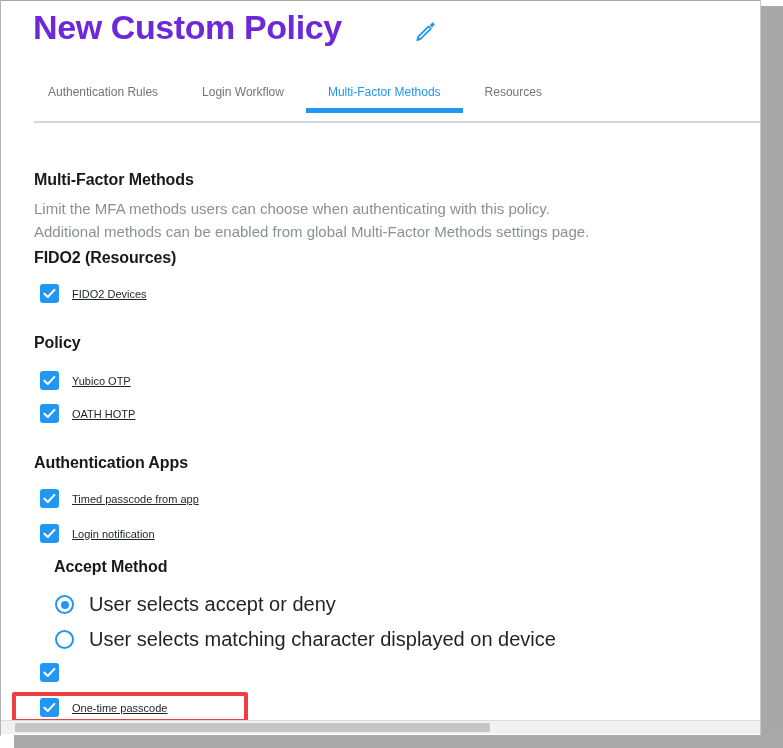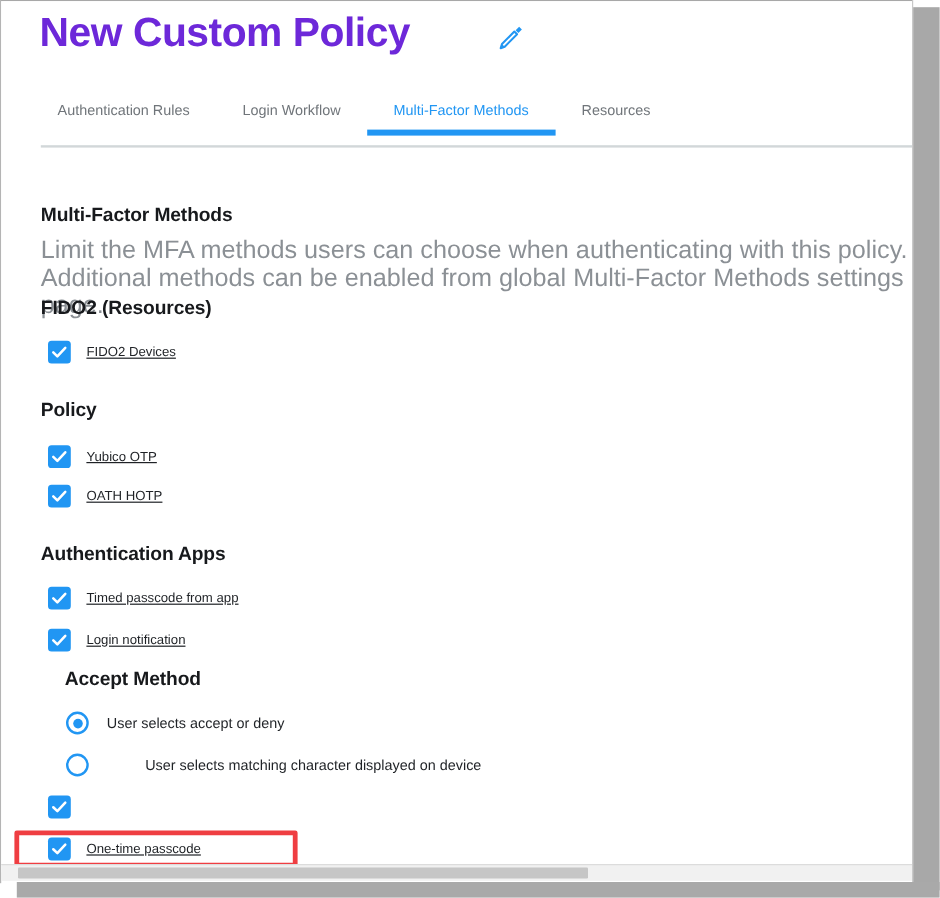--- a/index.html
+++ b/index.html
@@ -156,21 +156,21 @@
     top: 124px;
     width: 759px;
   }
   .section-title {
     font-size: 16px;
     font-weight: bold;
     color: #17191c;
     letter-spacing: -0.1px;
   }
   .section-desc {
-    font-size: 21px;
+    font-size: 15px;
     color: #8b9095;
     line-height: 23px;
   }
 
   .h-mfa   { position: absolute; left: 33px; top: 46px; }
   .desc-l1 { position: absolute; left: 33px; top: 72px; }
   .desc-l2 { position: absolute; left: 33px; top: 95px; }
 
   .h-fido  { position: absolute; left: 33px; top: 124px; }
   .h-yubi  { position: absolute; left: 33px; top: 209px; }
@@ -234,26 +234,26 @@
     position: absolute;
     left: 3.5px;
     top: 3.5px;
     width: 8px;
     height: 8px;
     border-radius: 50%;
     background: #2196f3;
   }
   .rbrow .lbl {
     margin-left: 15px;
-    font-size: 12px;
+    font-size: 20px;
     color: #1f2226;
     white-space: nowrap;
   }
   .rb-accept  { left: 54px; top: 468px; }
-  .rb-matching{ left: 54px; top: 503px; gap: 32px; }
+  .rb-matching{ left: 54px; top: 503px; }
 
   
   .highlight-box {
     position: absolute;
     left: 11px;
     top: 567px;
     width: 236px;
     height: 31px;
     border: 4px solid #ef3e42;
     border-radius: 2px;

